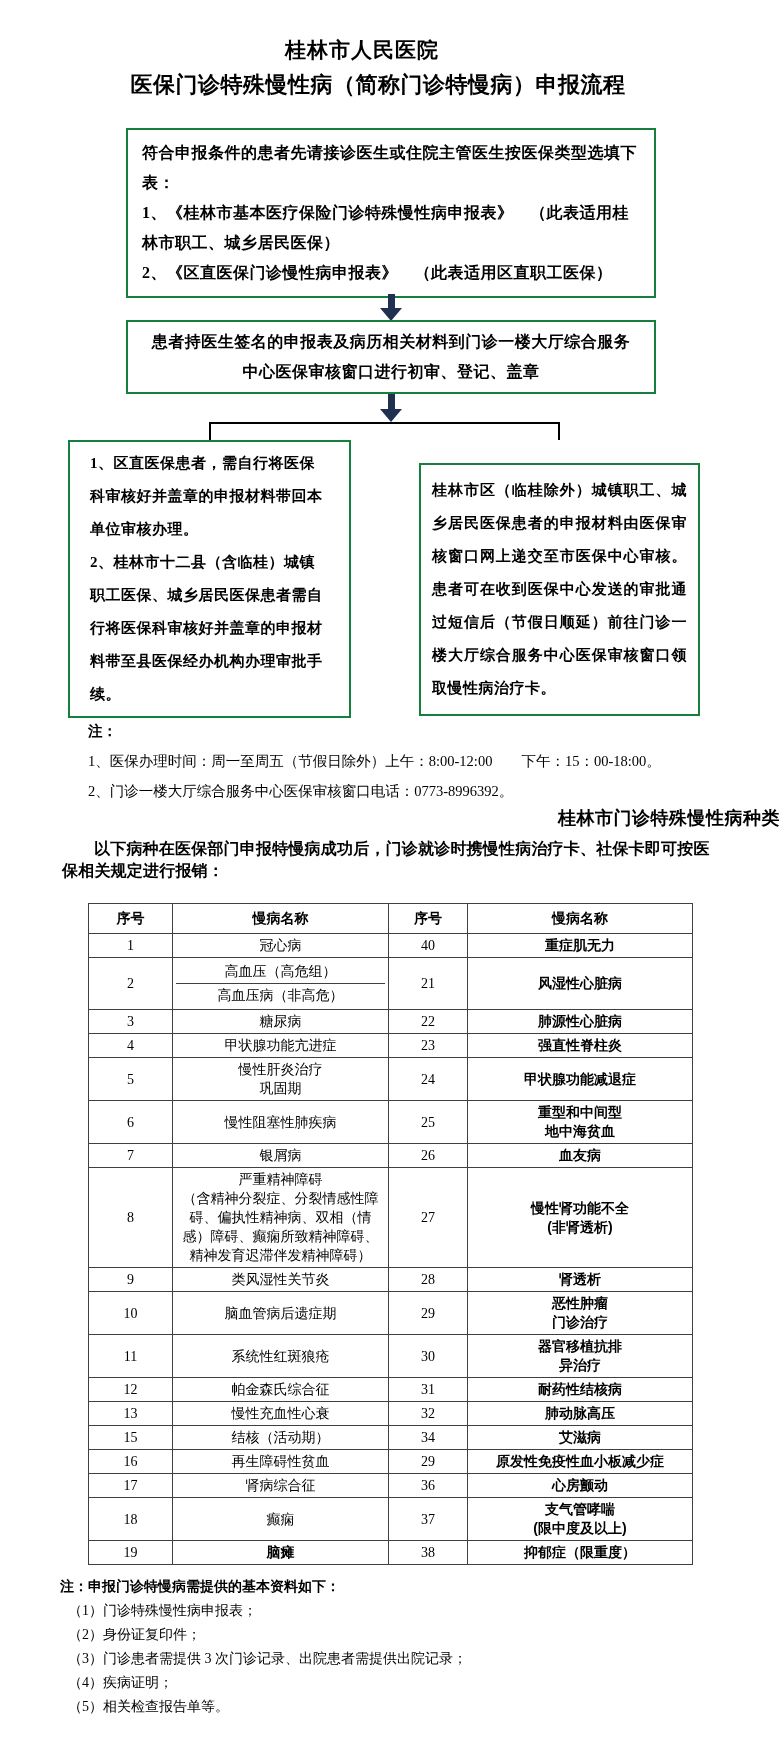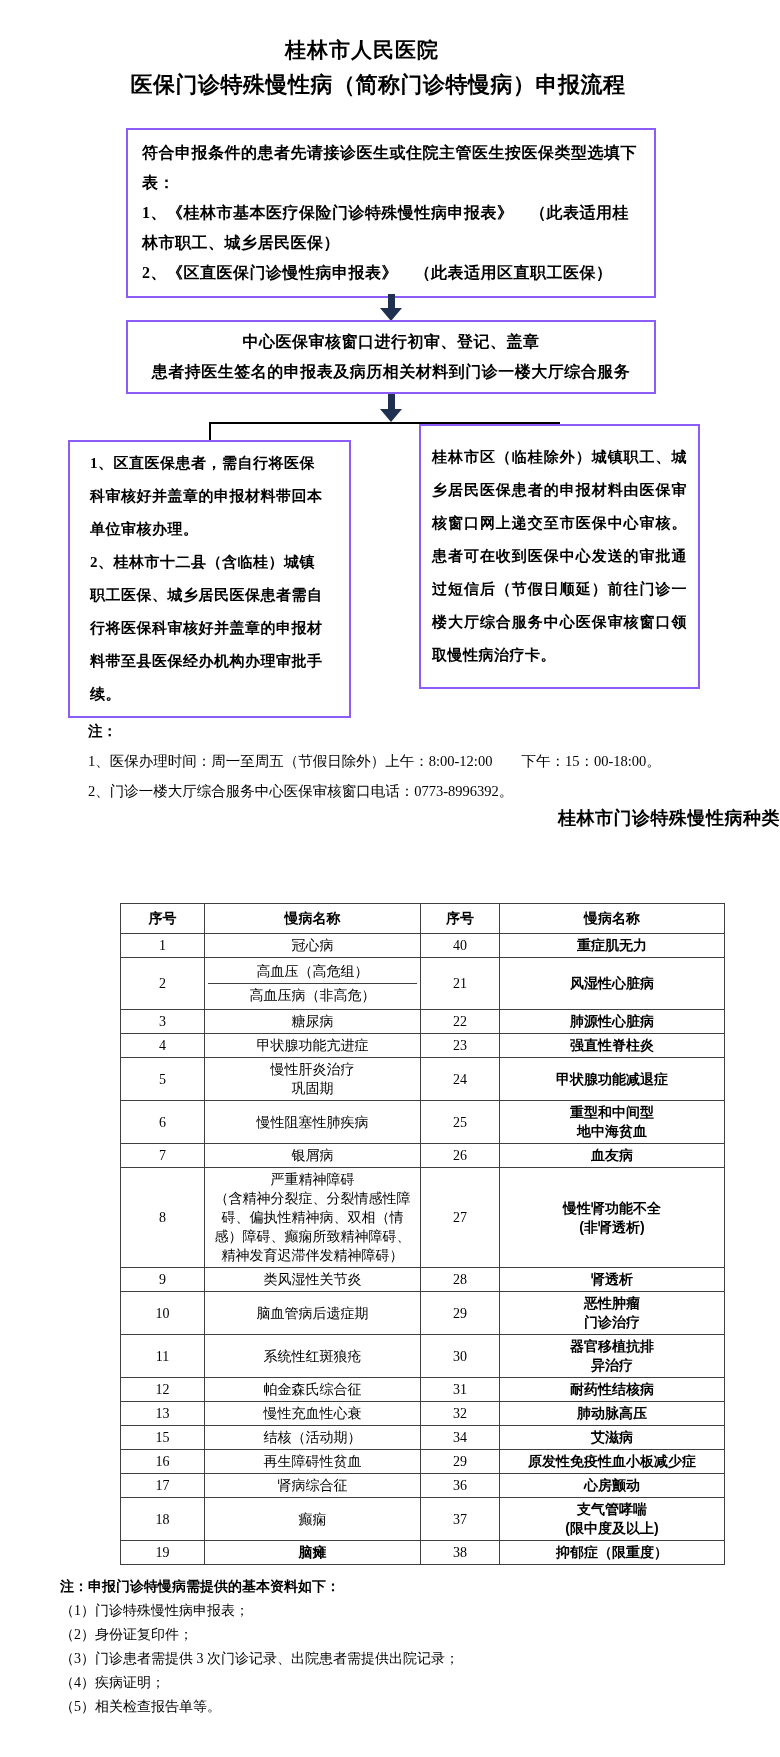--- a/index.html
+++ b/index.html
@@ -10,30 +10,30 @@
   #page{position:absolute;top:0;left:0;width:780px;height:1757px;}
 
   
   .title-wrap{position:absolute;left:0;top:36px;width:724px;text-align:center;}
   .doc-title{font-size:21px;font-weight:bold;letter-spacing:1px;}
   .subtitle-wrap{position:absolute;left:16px;top:70px;width:724px;text-align:center;}
   .doc-subtitle{font-size:22px;font-weight:bold;letter-spacing:0.5px;}
 
   
   .flow-box{
-    position:absolute;border:2px solid #8b5cf6;background:#fff;box-sizing:border-box;
+    position:absolute;border:2px solid #15803d;background:#fff;box-sizing:border-box;
     font-weight:bold;letter-spacing:0.5px;
   }
   #flow-box1{left:126px;top:128px;width:530px;min-height:162px;padding:8px 14px;
     font-size:16px;line-height:30px;}
   #flow-box2{left:126px;top:320px;width:530px;min-height:72px;padding:5px 10px;
     font-size:16px;line-height:30px;text-align:center;}
   #flow-box-left{left:68px;top:440px;width:283px;min-height:233px;padding:5px 20px;
     font-size:15px;line-height:33px;}
-  #flow-box-right{left:419px;top:424px;width:281px;min-height:233px;padding:15px 11px;
+  #flow-box-right{left:419px;top:463px;width:281px;min-height:233px;padding:9px 11px;
     font-size:15px;line-height:33px;text-align:justify;}
 
   .arrow{position:absolute;width:22px;}
   .arrow .shaft{margin:0 auto;width:7px;}
   .arrow .head{width:0;height:0;margin:0 auto;
     border-left:11px solid transparent;border-right:11px solid transparent;}
   #arrow1{left:380px;top:294px;}
   #arrow1 .shaft{height:14px;}
   #arrow2{left:380px;top:394px;}
   #arrow2 .shaft{height:15px;}
@@ -49,35 +49,35 @@
   #notes .note-label{font-weight:bold;}
 
   
   #section-title{position:absolute;left:0;top:806px;width:780px;text-align:right;
     font-size:18px;font-weight:bold;letter-spacing:0.5px;}
   #section-intro{position:absolute;left:62px;top:838px;width:655px;
     font-size:16px;font-weight:bold;line-height:22px;text-indent:2em;letter-spacing:0.2px;}
 
   
   #bottom-section{position:absolute;left:0;top:903px;width:780px;}
-  table.disease{border-collapse:collapse;margin-left:120px;width:604px;table-layout:fixed;}
+  table.disease{border-collapse:collapse;margin-left:88px;width:604px;table-layout:fixed;}
   table.disease th,table.disease td{
     border:1px solid #404040;text-align:center;vertical-align:middle;
     font-size:14px;line-height:19px;padding:2px 3px;white-space:pre-line;
   }
   table.disease th{font-weight:bold;padding:5px 3px;}
   col.c-seq-l{width:84px;}  col.c-name-l{width:216px;}
   col.c-seq-r{width:79px;}  col.c-name-r{width:225px;}
   td.name-r, td.sans{font-family:"Liberation Sans","DejaVu Sans",sans-serif;font-weight:bold;}
   .subcell{padding:2px 0;}
   .subline{border-top:1px solid #404040;}
 
   #footer-notes{margin:10px 0 0 60px;font-size:14px;line-height:24px;}
   #footer-notes .footer-heading{font-weight:bold;}
-  #footer-notes .footer-item{margin-left:0;}
+  #footer-notes .footer-item{margin-left:8px;}
 </style>
 </head>
 <body>
 
 <div id="page">
 
   <div class="title-wrap">
     <span class="doc-title">桂林市人民医院</span>
   </div>
   <div class="subtitle-wrap">
@@ -89,22 +89,22 @@
     <div>1、《桂林市基本医疗保险门诊特殊慢性病申报表》　（此表适用桂林市职工、城乡居民医保）</div>
     <div>2、《区直医保门诊慢性病申报表》　（此表适用区直职工医保）</div>
   </div>
 
   <div class="arrow" id="arrow1">
     <div class="shaft" style="background: rgb(31, 48, 80);"></div>
       <div class="head" style="border-top: 13px solid rgb(31, 48, 80);"></div>
   </div>
 
   <div class="flow-box" id="flow-box2">
+    <div>患者持医生签名的申报表及病历相关材料到门诊一楼大厅综合服务</div>
     <div>中心医保审核窗口进行初审、登记、盖章</div>
-    <div>患者持医生签名的申报表及病历相关材料到门诊一楼大厅综合服务</div>
   </div>
 
   <div class="arrow" id="arrow2">
     <div class="shaft" style="background: rgb(31, 48, 80);"></div>
       <div class="head" style="border-top: 13px solid rgb(31, 48, 80);"></div>
   </div>
 
   <div id="branch-line"></div>
   <div class="branch-tick" id="branch-tick-left"></div>
   <div class="branch-tick" id="branch-tick-right"></div>
@@ -117,20 +117,21 @@
     <div>桂林市区（临桂除外）城镇职工、城乡居民医保患者的申报材料由医保审核窗口网上递交至市医保中心审核。患者可在收到医保中心发送的审批通过短信后（节假日顺延）前往门诊一楼大厅综合服务中心医保审核窗口领取慢性病治疗卡。</div>
   </div>
 
   <div id="notes">
     <div class="note-label">注：</div>
     <div>1、医保办理时间：周一至周五（节假日除外）上午：8:00-12:00　　下午：15：00-18:00。</div>
     <div>2、门诊一楼大厅综合服务中心医保审核窗口电话：0773-8996392。</div>
   </div>
 
   <div id="section-title">桂林市门诊特殊慢性病种类</div>
+  <div id="section-intro">以下病种在医保部门申报特慢病成功后，门诊就诊时携慢性病治疗卡、社保卡即可按医保相关规定进行报销：</div>
 
   <div id="bottom-section">
     <table class="disease">
       <colgroup>
         <col class="c-seq-l">
           <col class="c-name-l">
           <col class="c-seq-r">
           <col class="c-name-r">
       </colgroup>
       <thead>

